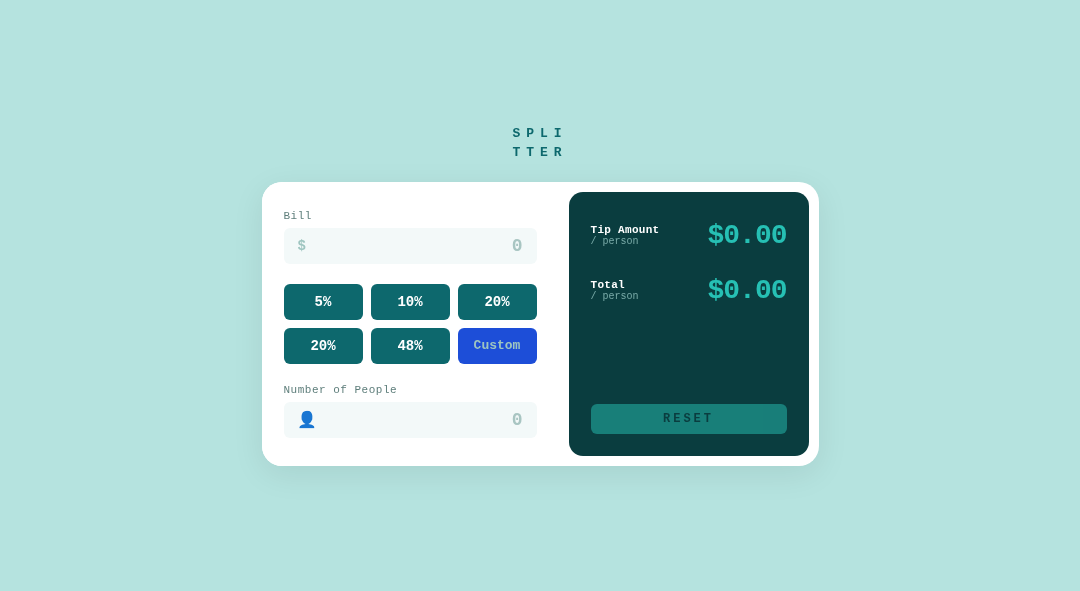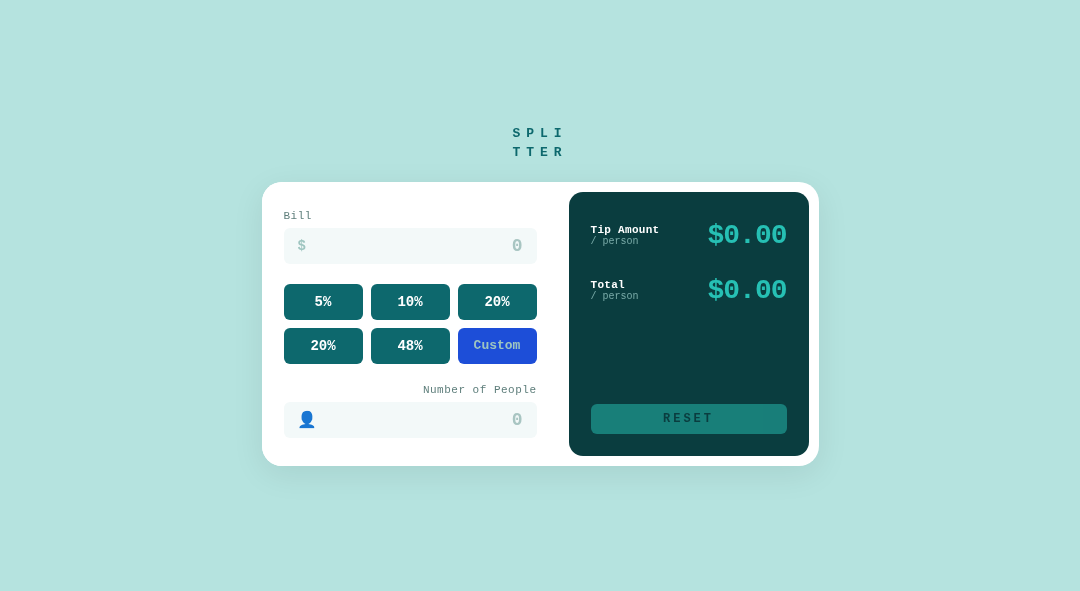--- a/index.html
+++ b/index.html
@@ -124,21 +124,20 @@
 
     .tip-btn.custom {
       background: #1d4ed8;
       color: #9ec5c0;
       font-size: 13px;
     }
 
     .people-section {
       display: flex;
       flex-direction: column;
-      align-items: flex-end;
     }
 
     .right-panel {
       background: #0a3d3f;
       border-radius: 14px;
       width: 240px;
       margin: 10px;
       padding: 28px 22px 22px;
       display: flex;
       flex-direction: column;

